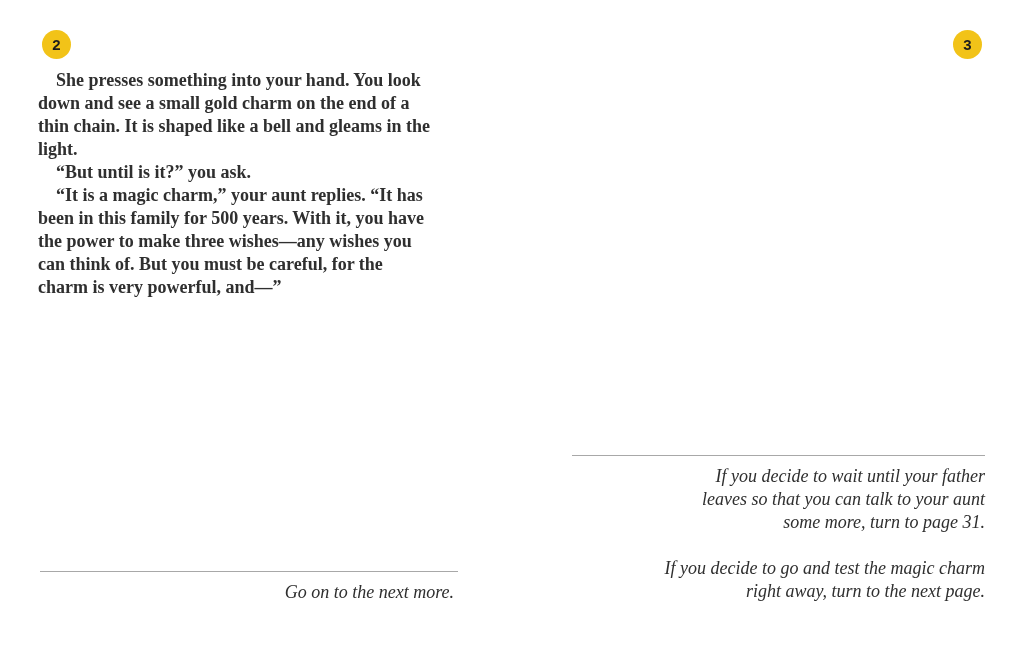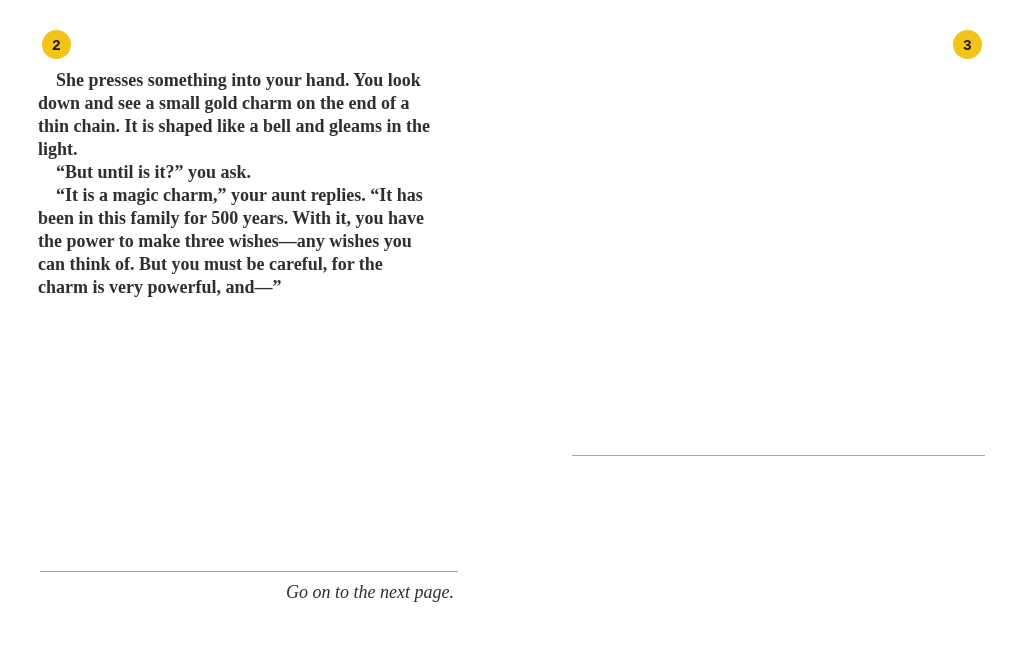--- a/index.html
+++ b/index.html
@@ -60,21 +60,28 @@
 thin chain. It is shaped like a bell and gleams in the
 light.</p>
     <p class="para">“But until is it?” you ask.</p>
     <p class="para">“It is a magic charm,” your aunt replies. “It has
 been in this family for 500 years. With it, you have
 the power to make three wishes—any wishes you
 can think of. But you must be careful, for the
 charm is very powerful, and—”</p>
   </div>
   <div class="rule" id="left-rule"></div>
-  <div class="footer-note">Go on to the next page.</div>
+  <div class="footer-note">Go on to the next more.</div>
 </div>
 
 <div class="page" id="right-page">
   <div class="badge" id="right-badge" style="background: rgb(242, 195, 24);">
     <span>3</span>
   </div>
   <div class="rule" id="right-rule"></div>
+  <div class="choices">
+    <p class="choice">If you decide to wait until your father
+leaves so that you can talk to your aunt
+some more, turn to page 31.</p>
+    <p class="choice">If you decide to go and test the magic charm
+right away, turn to the next page.</p>
+  </div>
 </div>
 
 </body></html>

